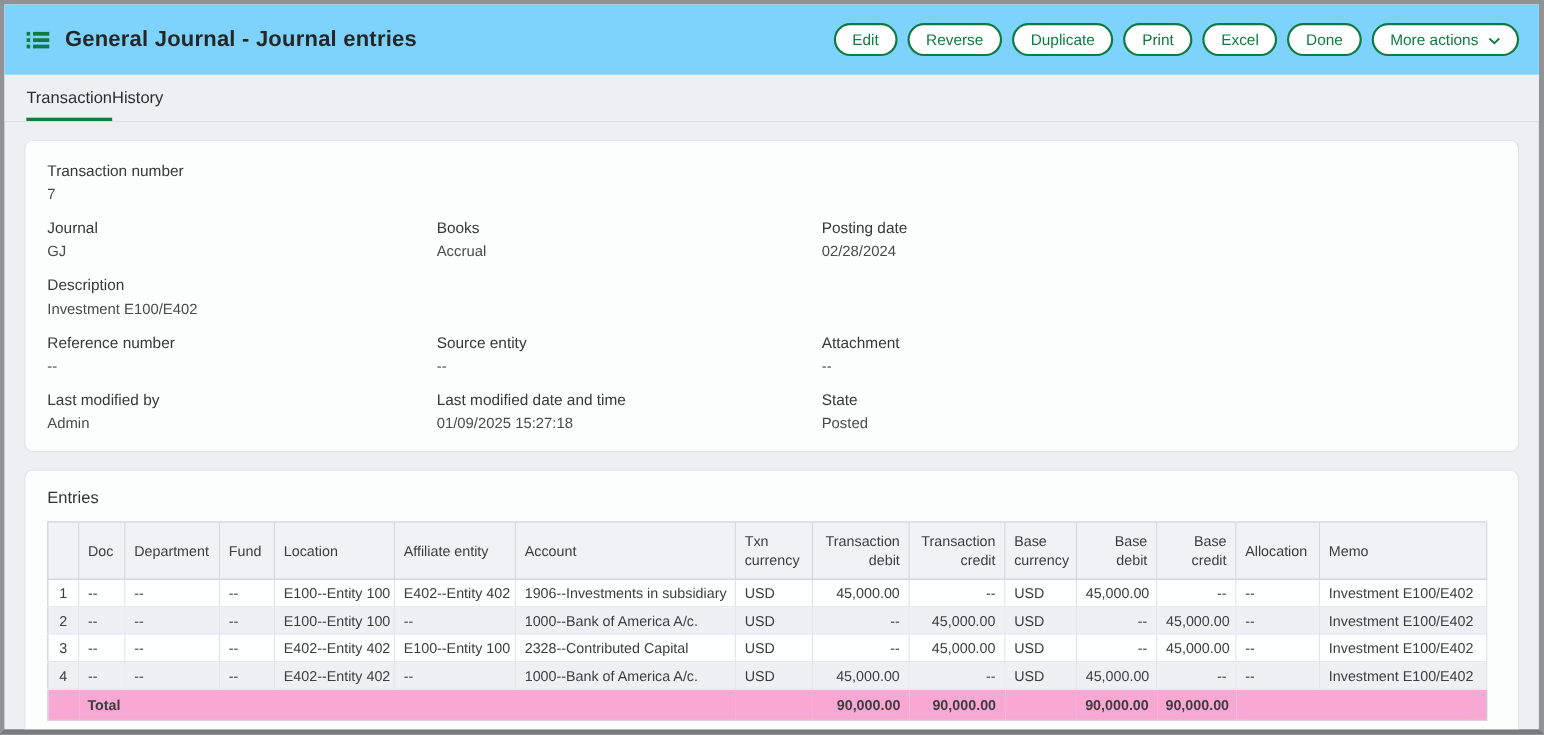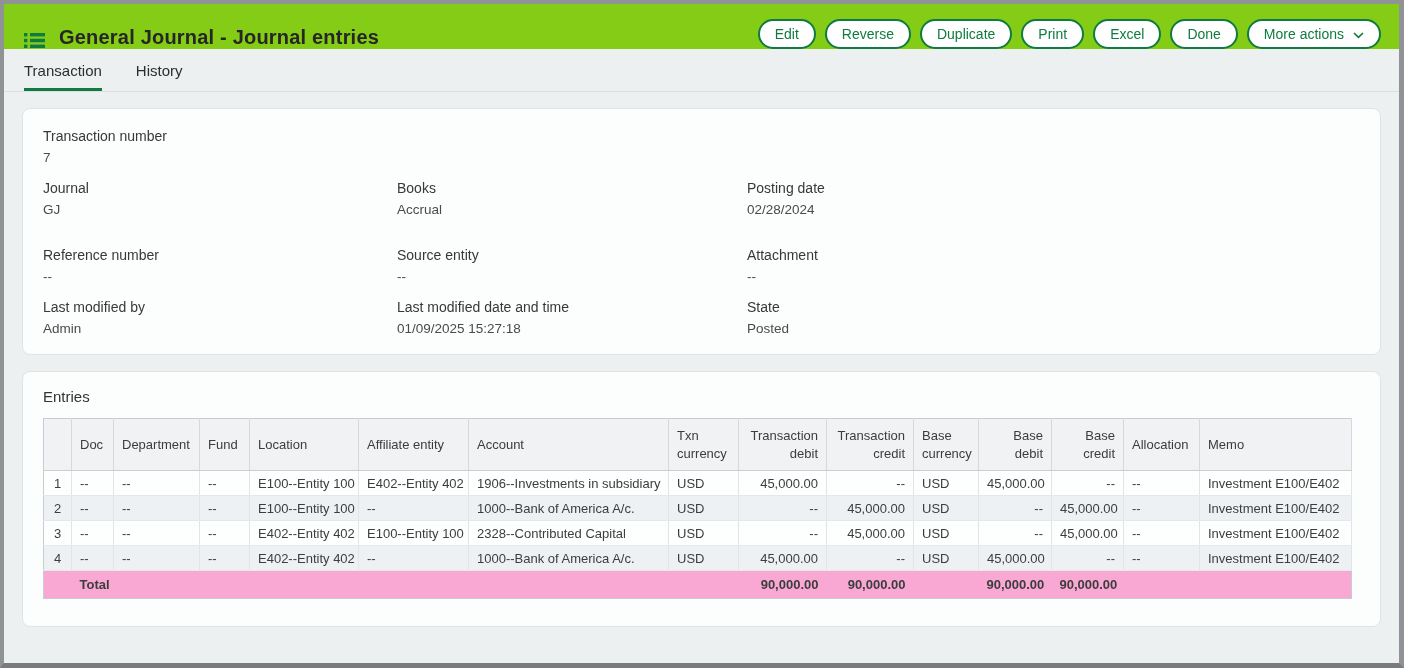--- a/index.html
+++ b/index.html
@@ -8,24 +8,24 @@
     font-family: "Liberation Sans", sans-serif;
     background: #edf0f1;
     border: 4px solid #8f9396;
     border-right-width: 5px;
     border-bottom: 5px solid #797c7f;
     overflow: hidden;
   }
 
   
   .app-header {
-    height: 45px;
-    background: #84cc16;
+    height: 64px;
+    background: #7dd3fc;
     display: flex;
-    align-items: flex-end;
+    align-items: center;
     padding: 0 18px 0 20px;
   }
   .app-header .list-ic { display: inline-flex; margin-right: 14px; }
   .page-title {
     font-size: 20px;
     font-weight: bold;
     color: #262626;
     letter-spacing: 0.2px;
   }
   .header-actions {
@@ -49,21 +49,21 @@
     cursor: pointer;
     white-space: nowrap;
   }
 
   
   .tabbar {
     background: #edf0f1;
     padding: 13px 0 0 20px;
     border-bottom: 1px solid #dcdfe2;
   }
-  .tabbar .tabs { display: flex; gap: 34px; }
+  .tabbar .tabs { display: flex; }
   .tab {
     font-size: 15px;
     color: #2d2d2d;
     padding-bottom: 9px;
     border-bottom: 3px solid transparent;
     cursor: pointer;
   }
   .tab.active { border-bottom-color: #0f7b41; }
 
   
@@ -191,20 +191,24 @@
       <div class="field">
         <div class="flabel">Books</div>
         <div class="fvalue">Accrual</div>
       </div>
       <div class="field">
         <div class="flabel">Posting date</div>
         <div class="fvalue">02/28/2024</div>
       </div>
     </div>
     <div class="drow">
+      <div class="field">
+        <div class="flabel">Description</div>
+        <div class="fvalue">Investment E100/E402</div>
+      </div>
       <div></div>
         <div></div>
     </div>
     <div class="drow">
       <div class="field">
         <div class="flabel">Reference number</div>
         <div class="fvalue">--</div>
       </div>
       <div class="field">
         <div class="flabel">Source entity</div>

